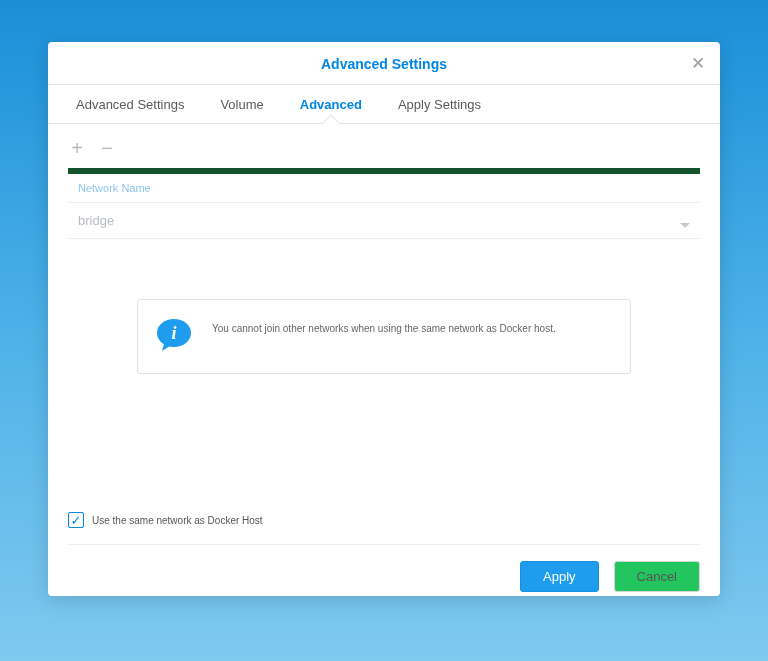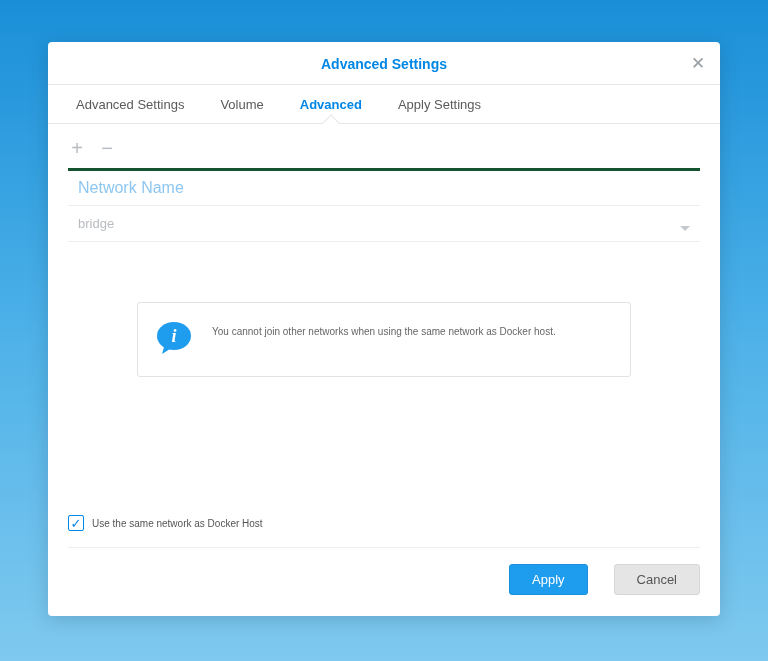--- a/index.html
+++ b/index.html
@@ -84,25 +84,25 @@
     .tool-btn {
       color: #b8bcc0;
       font-size: 20px;
       font-weight: 400;
       cursor: pointer;
       line-height: 1;
       width: 18px;
       text-align: center;
     }
     .table-header {
-      border-top: 3px solid #14532d;
+      border-top: 6px solid #14532d;
       border-bottom: 1px solid #ededed;
       padding: 8px 10px;
       color: #8dc6f0;
-      font-size: 16px;
+      font-size: 11px;
     }
     .table-row {
       display: flex;
       align-items: flex-end;
       justify-content: space-between;
       padding: 10px 10px;
       border-bottom: 1px solid #ededed;
       color: #b8bcc0;
     }
     .dropdown-arrow {
@@ -151,39 +151,39 @@
     .checkmark {
       color: #0086e5;
       font-size: 13px;
       line-height: 1;
     }
     .checkbox-label {
       color: #555;
       font-size: 10px;
     }
     .footer {
-      padding: 16px 20px 21px;
+      padding: 16px 20px 4px;
       display: flex;
       justify-content: flex-end;
-      gap: 26px;
+      gap: 15px;
     }
     .btn {
       padding: 7px 22px;
       border-radius: 3px;
       font-size: 13px;
       cursor: pointer;
       border: 1px solid transparent;
     }
     .btn-primary {
       background: #1e9cee;
       color: #fff;
       border-color: #1890dd;
     }
     .btn-default {
-      background: #e5e5e5;
+      background: #22c55e;
       color: #555;
       border-color: #d6d6d6;
     }
   </style>
 </head>
 <body>
 
 <div class="modal">
   <div class="modal-header">
     <span class="modal-title">Advanced Settings</span>

